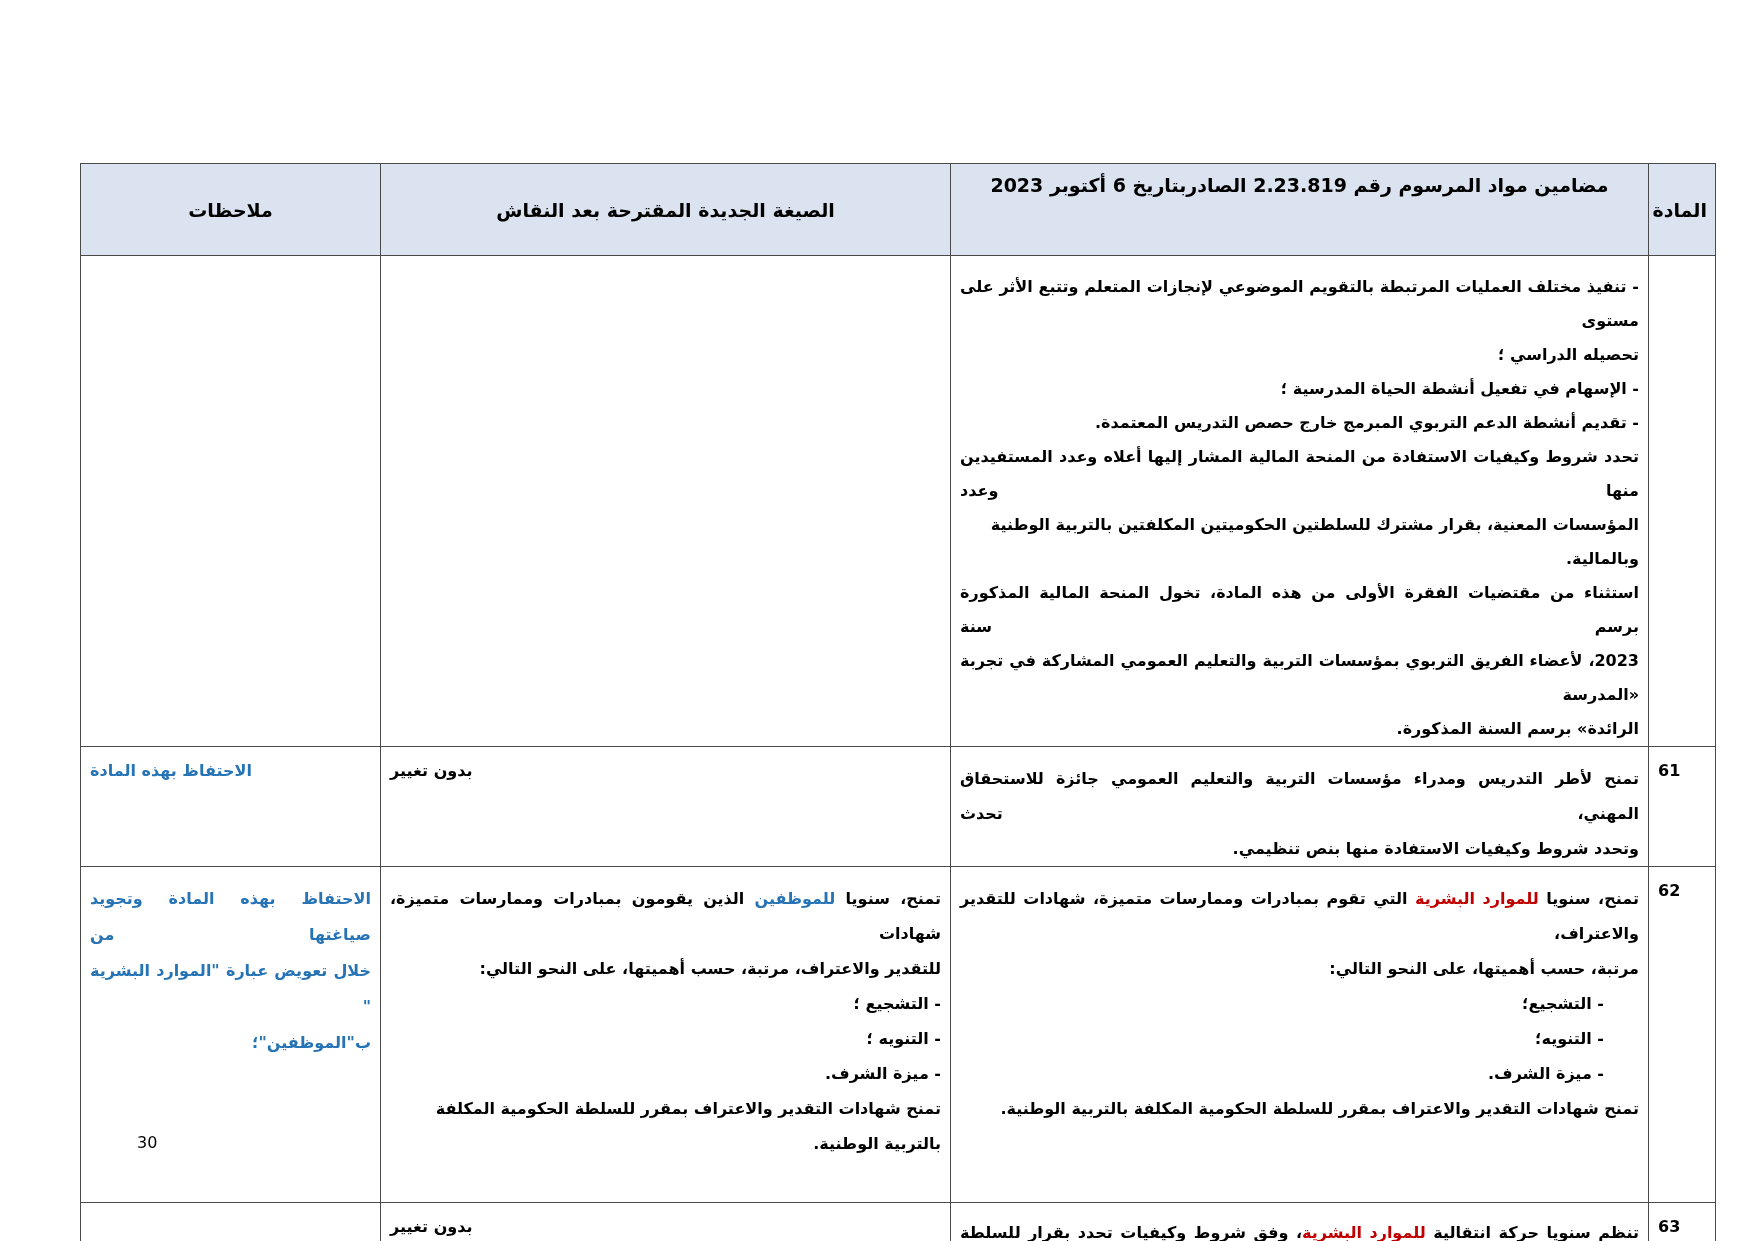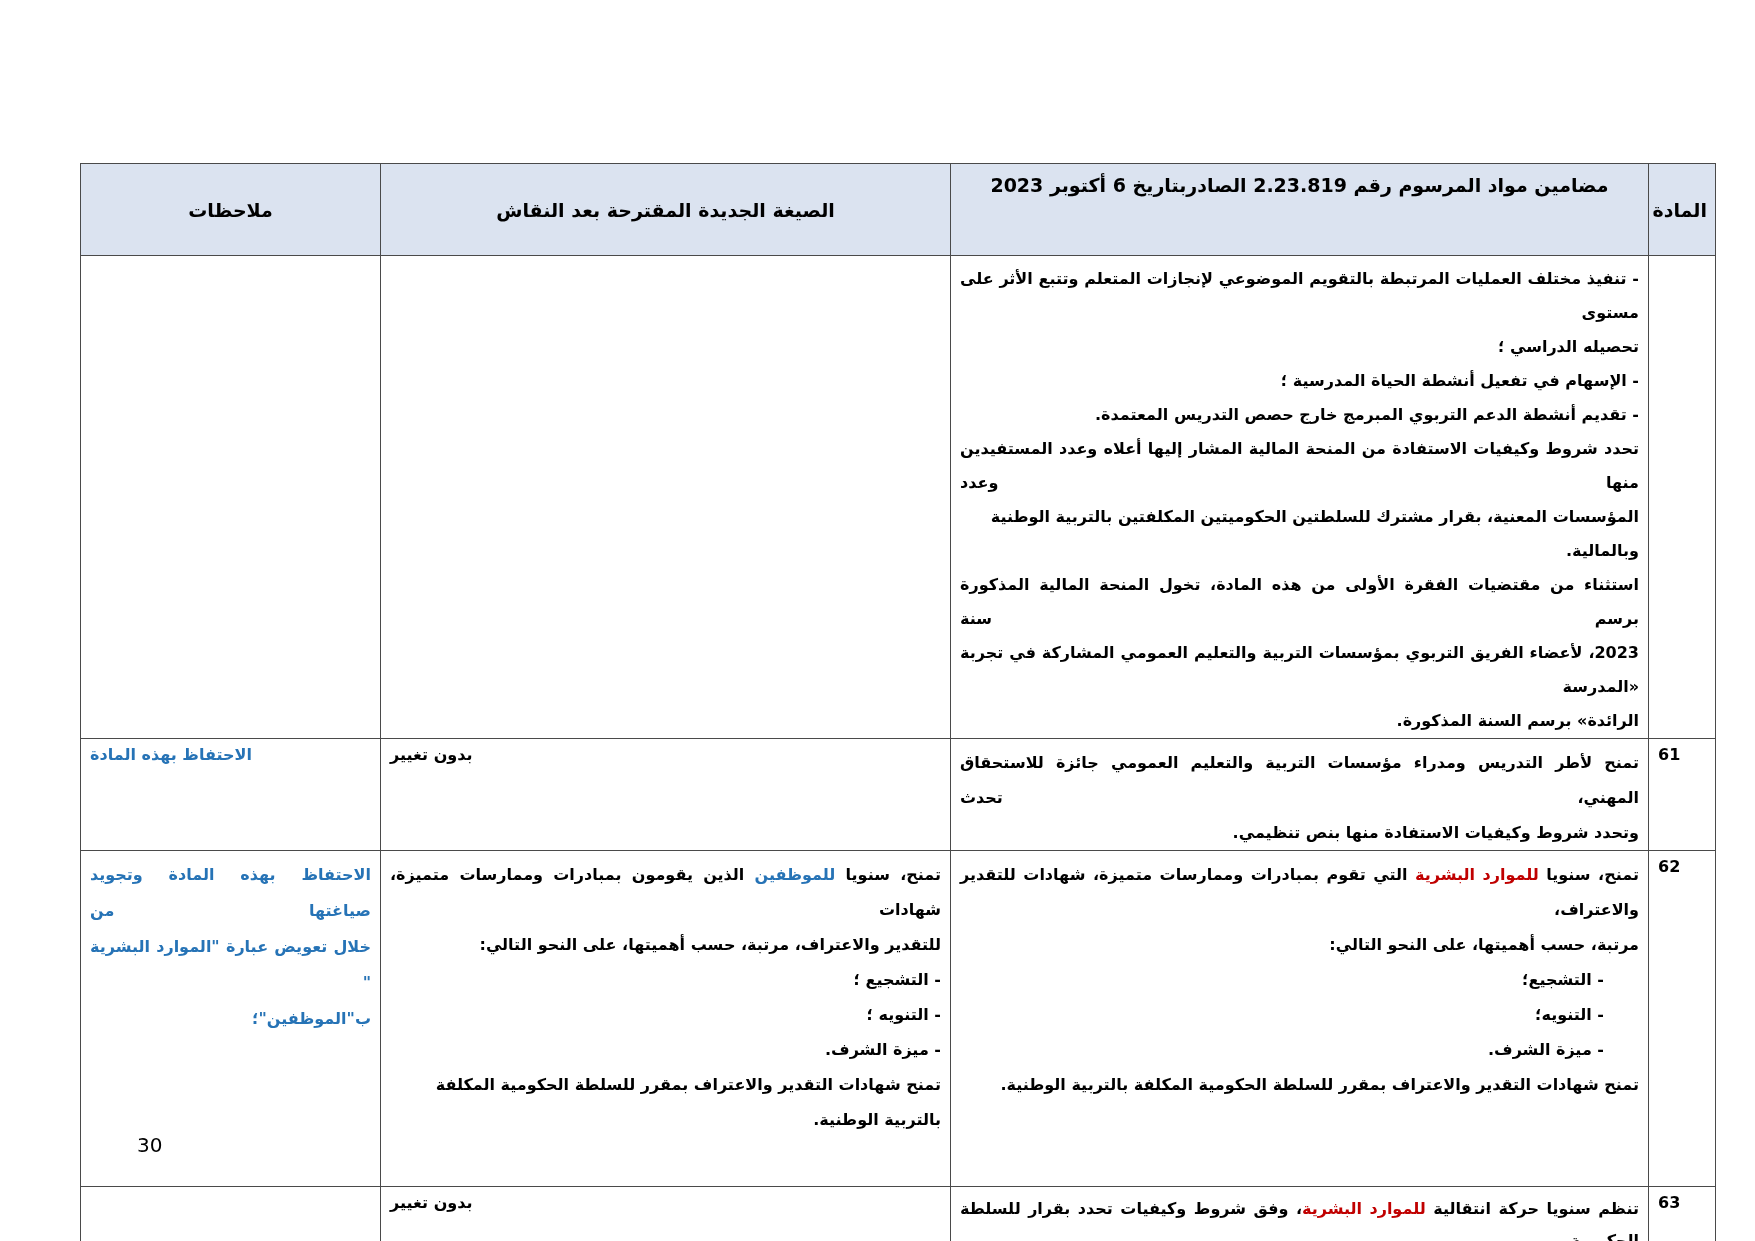--- a/index.html
+++ b/index.html
@@ -39,21 +39,21 @@
     height:81px;
     font-size:19px;
     text-align:center;
     vertical-align:middle;
     padding:0 8px;
   }
   .doc thead th.h-top{vertical-align:top;padding-top:10px;margin-top:28px;}
   .doc tbody td{
     vertical-align:top;
     font-size:16px;
-    padding:6px 9px 0 9px;
+    padding:14px 9px 0 9px;
     margin-top:44px;
   }
   tr.r-a{height:308px;}
   tr.r-61{height:93px;}
   tr.r-62{height:336px;}
   tr.r-63{height:68px;}
   td.cell-article{
     text-align:left;
     vertical-align:middle;
     font-size:18px;
@@ -78,21 +78,21 @@
   }
   tr.r-a .line{line-height:34px;}
   tr.r-63 .line{line-height:32px;}
   td.cell-notes .line{line-height:36px;}
   .line.j{text-align:justify;text-align-last:justify;}
   .line.ind{padding-right:35px;}
   .red{color:var(--red);}
   .blue{color:var(--blue);}
   .page-number{
     position:absolute;left:137px;top:1133px;
-    font-size:20px;
+    font-size:16px;
     font-family:"DejaVu Sans","Liberation Sans",sans-serif;
     color:#000;
   }
 </style>
 </head>
 <body>
 
 <div class="page">
 
   <table class="doc">

